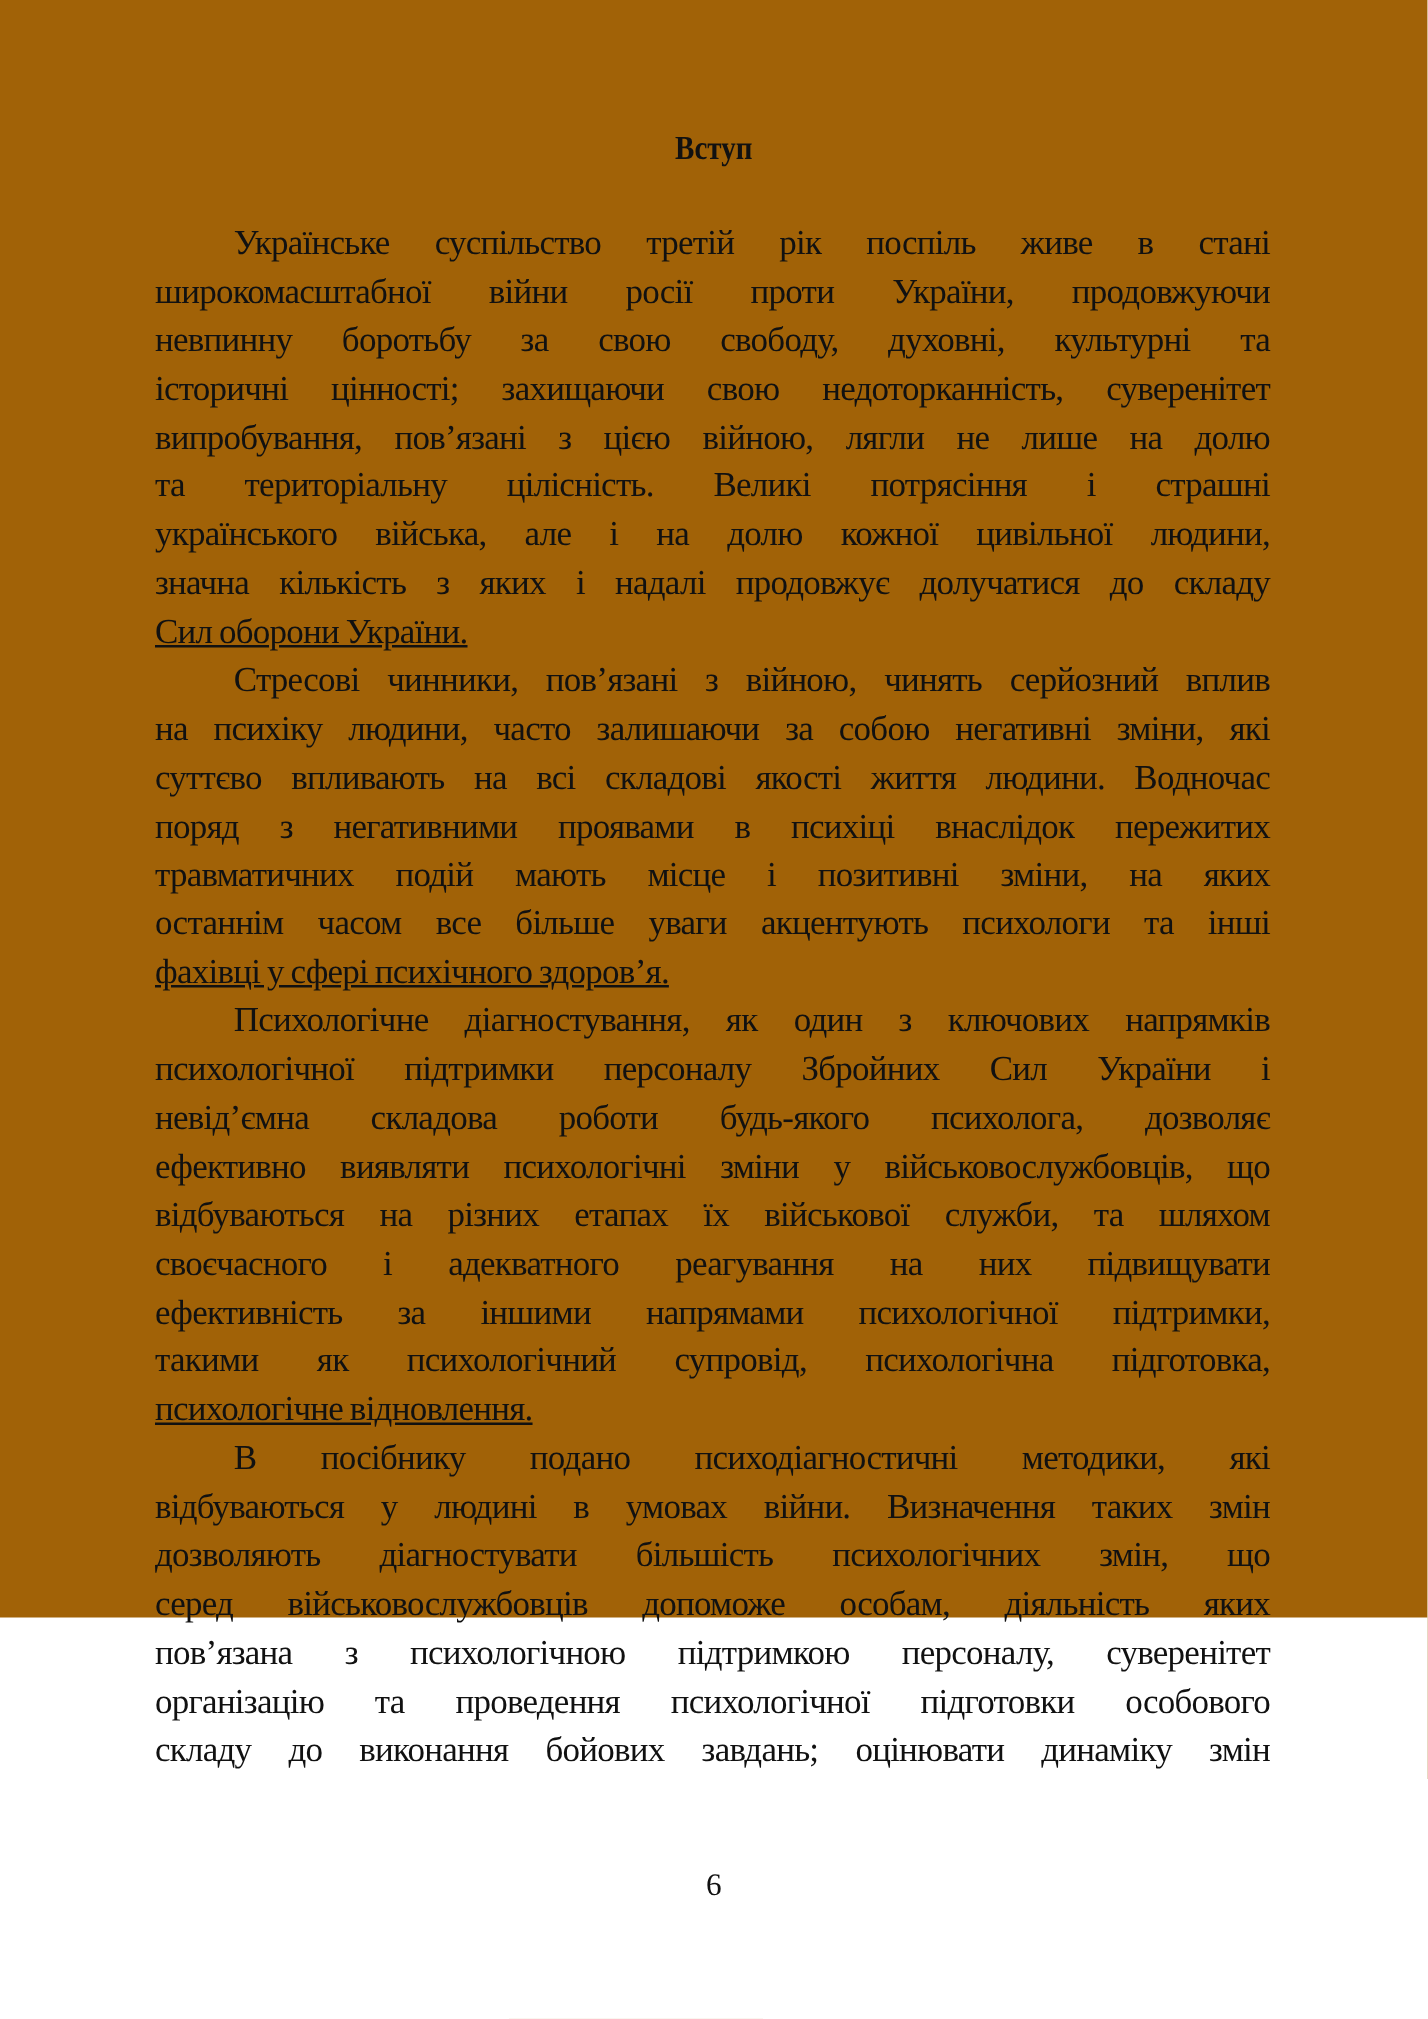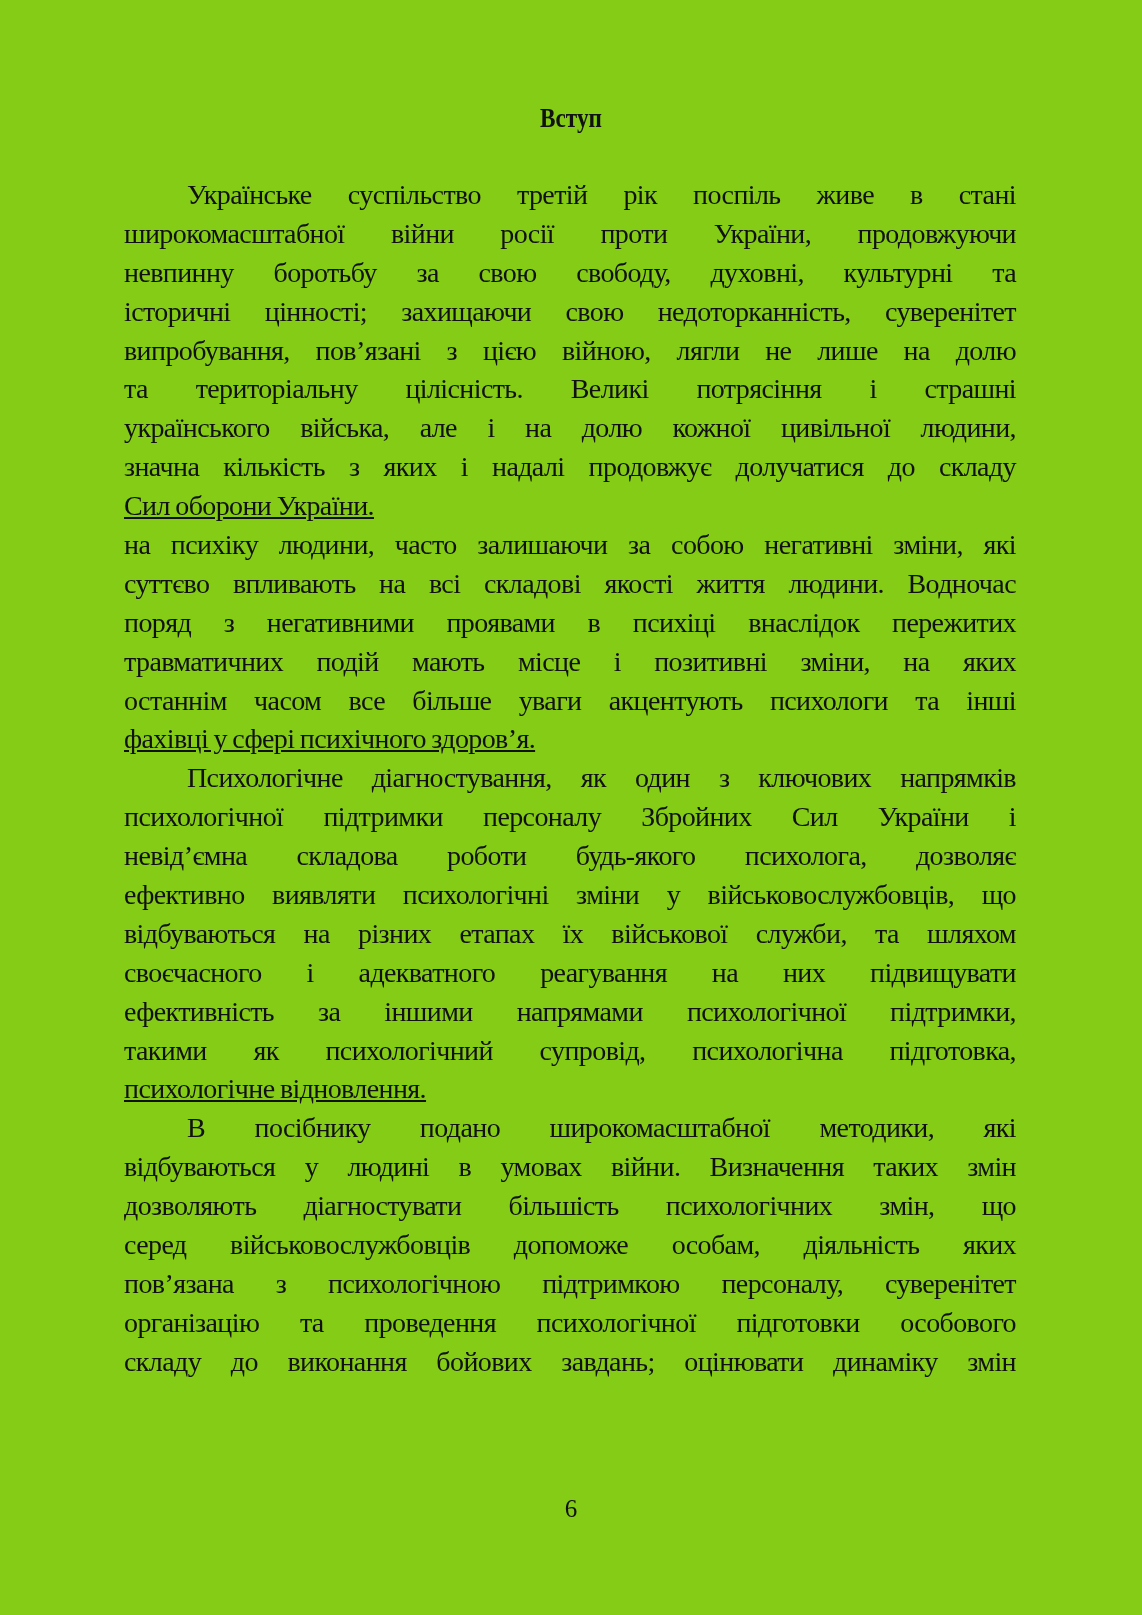--- a/index.html
+++ b/index.html
@@ -12,22 +12,22 @@
     height: 1615px;
     position: relative;
     overflow: hidden;
     font-family: "Liberation Serif", "DejaVu Serif", serif;
     color: #111111;
   }
   .page {
     position: absolute;
     left: 0; top: 0;
     width: 1142px;
-    height: 1615px;
-    background: #84cc16;
+    height: 1294px;
+    background: #a16207;
   }
   .heading {
     position: absolute;
     top: 101px;
     left: 0;
     width: 1142px;
     text-align: center;
     font-weight: bold;
     font-size: 27px;
     line-height: 34px;
@@ -95,20 +95,21 @@
       <div class="line"><span>невпинну боротьбу за свою свободу, духовні, культурні та</span></div>
       <div class="line"><span>історичні цінності; захищаючи свою недоторканність, суверенітет</span></div>
       <div class="line"><span>випробування, пов’язані з цією війною, лягли не лише на долю</span></div>
       <div class="line"><span>та територіальну цілісність. Великі потрясіння і страшні</span></div>
       <div class="line"><span>українського війська, але і на долю кожної цивільної людини,</span></div>
       <div class="line"><span>значна кількість з яких і надалі продовжує долучатися до складу</span></div>
       <div class="line last"><span>Сил оборони України.</span></div>
     </div>
 
     <div>
+      <div class="line indent"><span>Стресові чинники, пов’язані з війною, чинять серйозний вплив</span></div>
       <div class="line"><span>на психіку людини, часто залишаючи за собою негативні зміни, які</span></div>
       <div class="line"><span>суттєво впливають на всі складові якості життя людини. Водночас</span></div>
       <div class="line"><span>поряд з негативними проявами в психіці внаслідок пережитих</span></div>
       <div class="line"><span>травматичних подій мають місце і позитивні зміни, на яких</span></div>
       <div class="line"><span>останнім часом все більше уваги акцентують психологи та інші</span></div>
       <div class="line last"><span>фахівці у сфері психічного здоров’я.</span></div>
     </div>
 
     <div>
       <div class="line indent"><span>Психологічне діагностування, як один з ключових напрямків</span></div>
@@ -116,21 +117,21 @@
       <div class="line"><span>невід’ємна складова роботи будь-якого психолога, дозволяє</span></div>
       <div class="line"><span>ефективно виявляти психологічні зміни у військовослужбовців, що</span></div>
       <div class="line"><span>відбуваються на різних етапах їх військової служби, та шляхом</span></div>
       <div class="line"><span>своєчасного і адекватного реагування на них підвищувати</span></div>
       <div class="line"><span>ефективність за іншими напрямами психологічної підтримки,</span></div>
       <div class="line"><span>такими як психологічний супровід, психологічна підготовка,</span></div>
       <div class="line last"><span>психологічне відновлення.</span></div>
     </div>
 
     <div>
-      <div class="line indent"><span>В посібнику подано широкомасштабної методики, які</span></div>
+      <div class="line indent"><span>В посібнику подано психодіагностичні методики, які</span></div>
       <div class="line"><span>відбуваються у людині в умовах війни. Визначення таких змін</span></div>
       <div class="line"><span>дозволяють діагностувати більшість психологічних змін, що</span></div>
       <div class="line"><span>серед військовослужбовців допоможе особам, діяльність яких</span></div>
       <div class="line"><span>пов’язана з психологічною підтримкою персоналу, суверенітет</span></div>
       <div class="line"><span>організацію та проведення психологічної підготовки особового</span></div>
       <div class="line"><span>складу до виконання бойових завдань; оцінювати динаміку змін</span></div>
     </div>
 
   </div>
 

